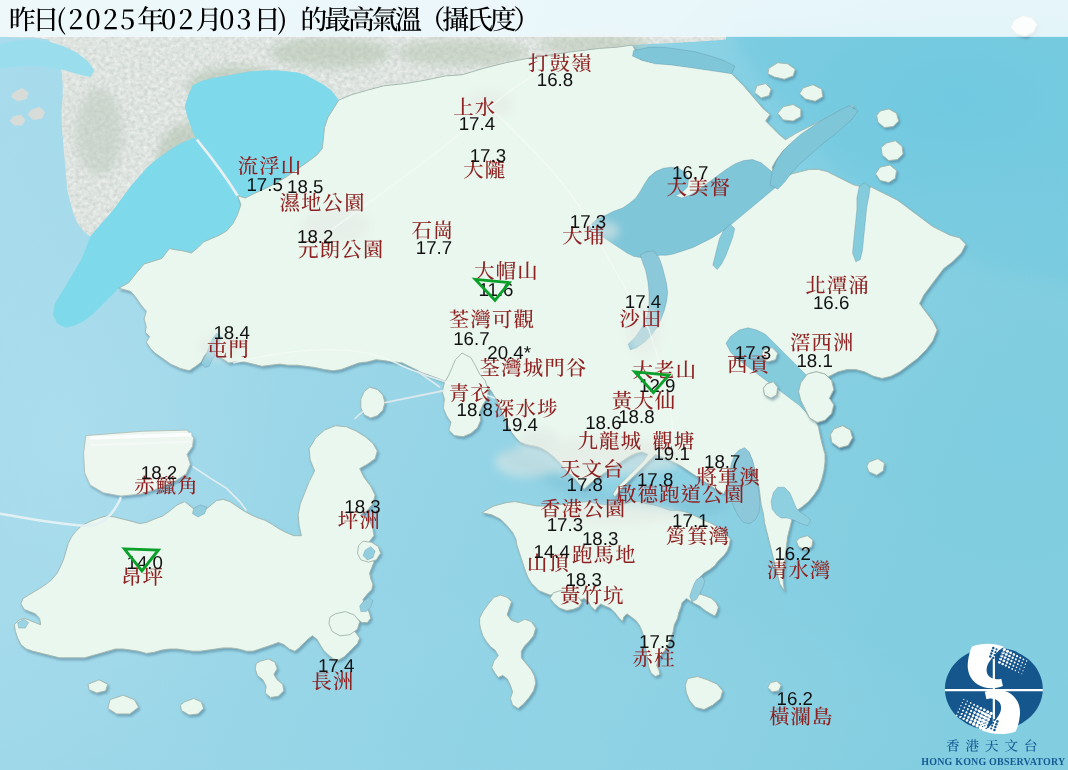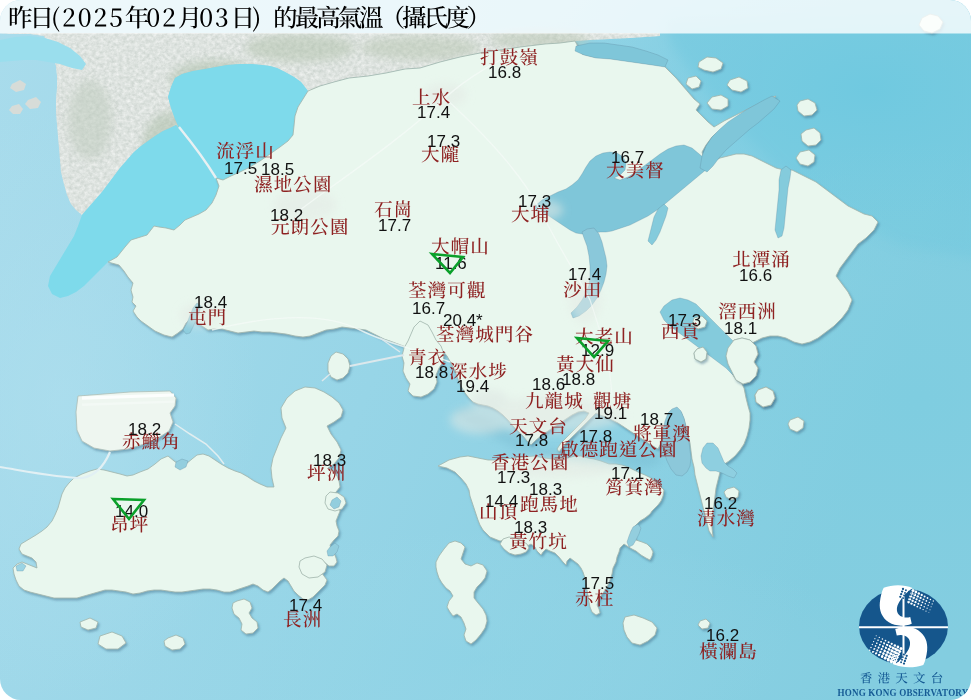--- a/index.html
+++ b/index.html
@@ -1,15 +1,15 @@
 <!DOCTYPE html>
 <html><head><meta charset="utf-8">
 <style>
 html,body{margin:0;padding:0;background:#fff;}
-#map{position:relative;width:971px;height:700px;overflow:hidden;border-radius:21px;}
+#map{position:relative;width:971px;height:700px;overflow:hidden;}
 .num{font-family:"Liberation Sans",sans-serif;font-size:17px;fill:#111;}
 .obs{font-family:"Liberation Serif",serif;font-weight:bold;font-size:9.8px;fill:#155a94;letter-spacing:0.2px;}
 </style></head>
 <body>
 <div id="map">
 <svg width="971" height="700" viewBox="0 0 971 700">
 
 <defs>
 <path id="u28" d="M171 305Q171 211 187 132Q203 52 240 -26Q278 -104 343 -193L323 -211Q206 -96 149 28Q91 152 91 305Q91 457 149 582Q206 706 323 821L343 803Q276 713 239 635Q201 557 186 478Q171 398 171 305Z"></path>
         <path id="u29" d="M204 305Q204 398 188 478Q172 558 135 636Q98 714 32 803L52 821Q169 706 226 582Q284 457 284 305Q284 152 226 28Q169 -97 52 -211L32 -193Q99 -103 136 -25Q173 53 189 132Q204 211 204 305Z"></path>

